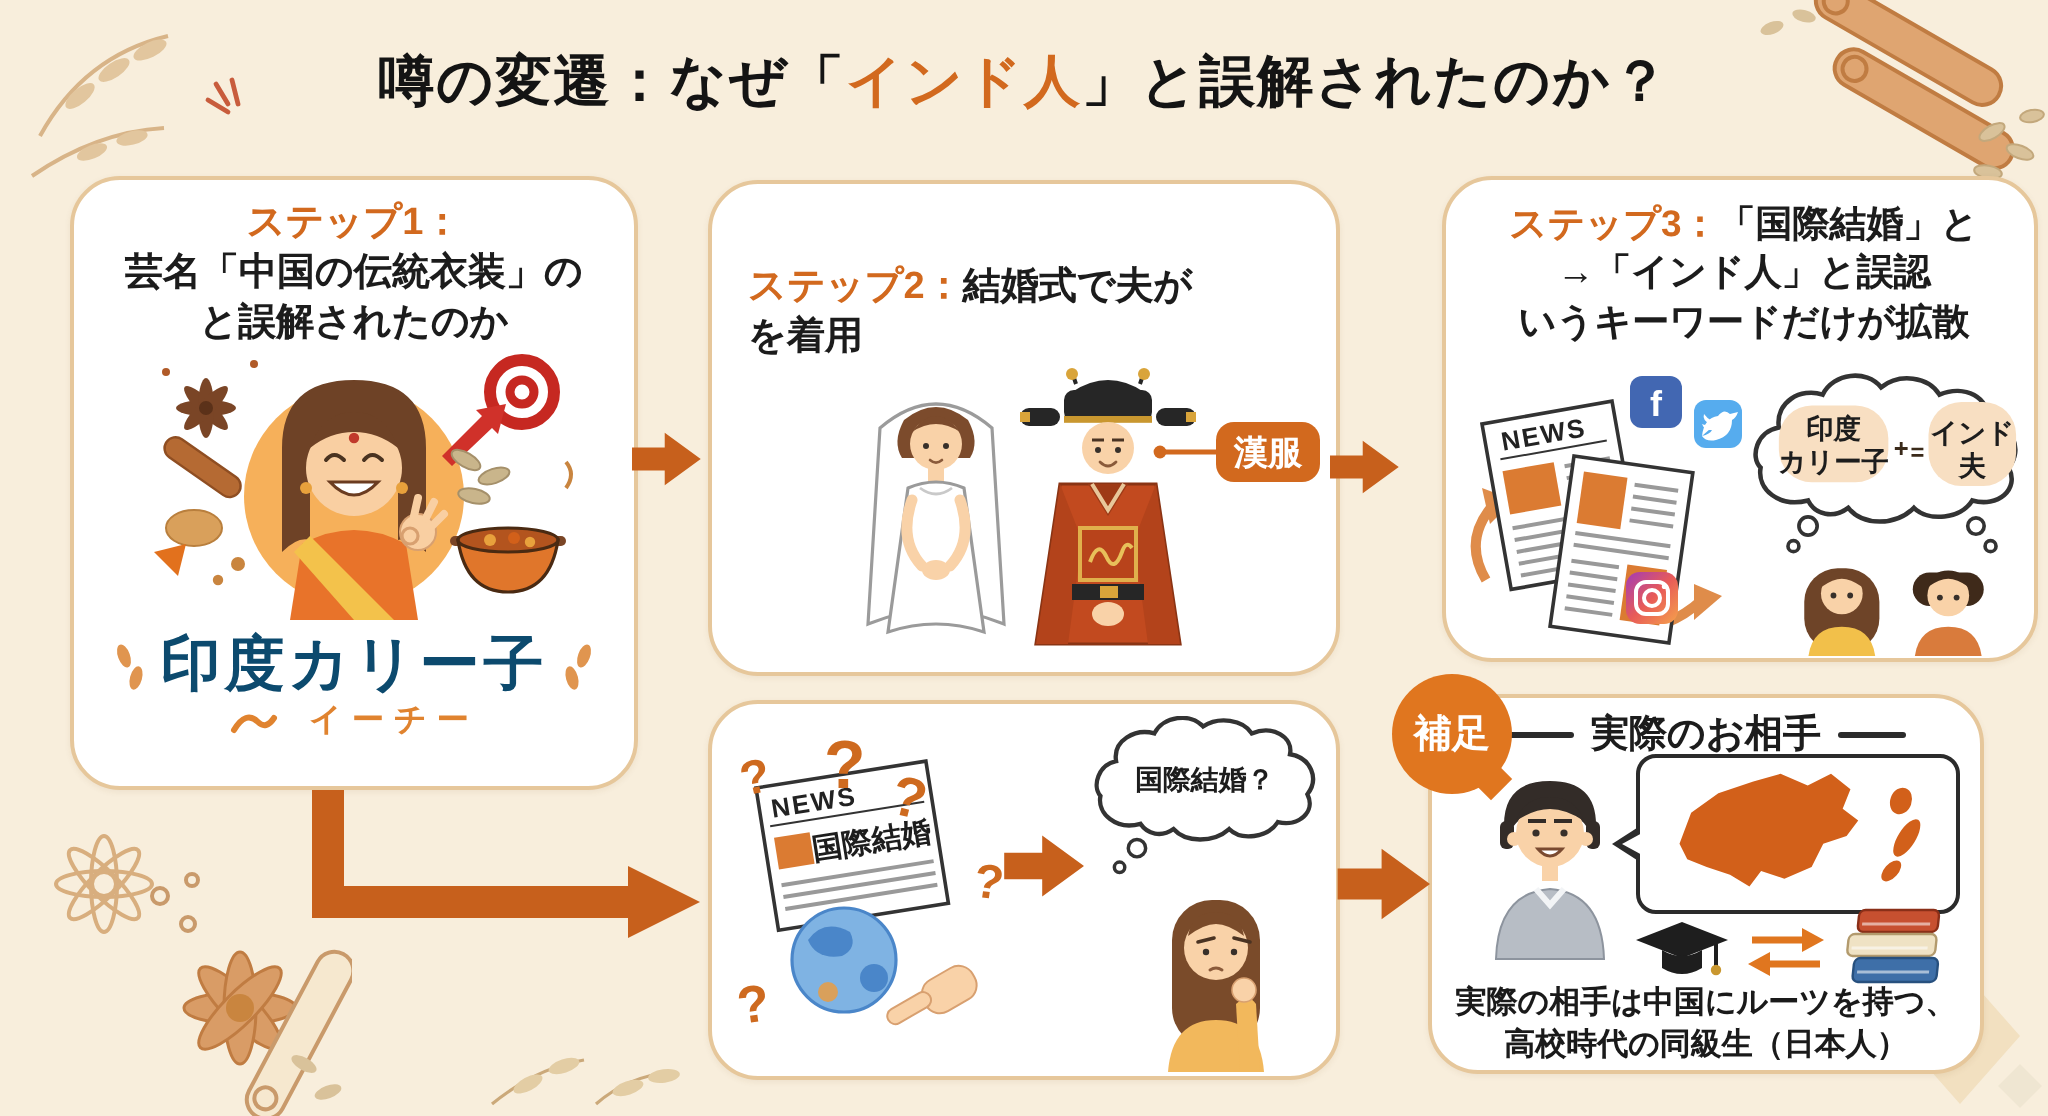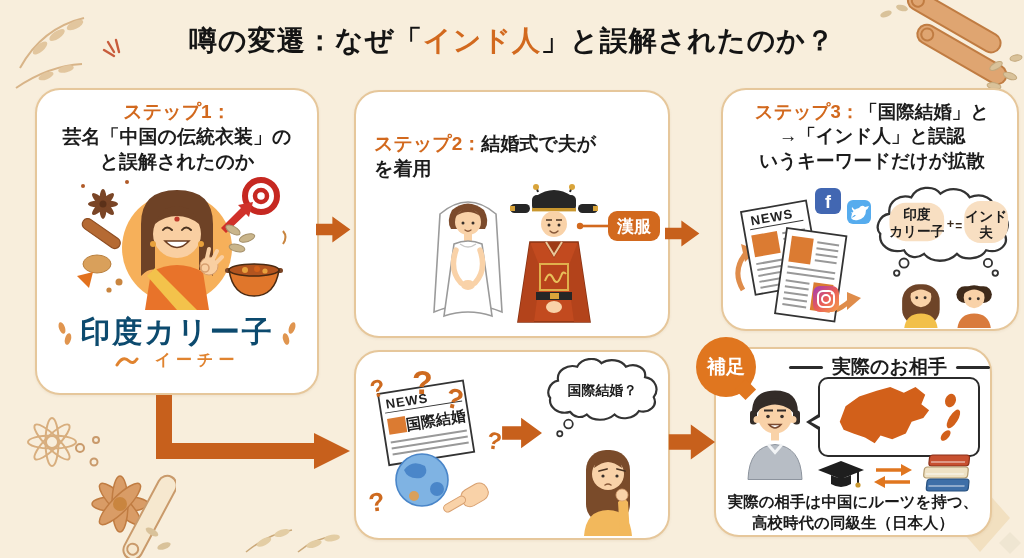--- a/index.html
+++ b/index.html
@@ -33,21 +33,21 @@
   .logo-sub-row { position:absolute; top:260px; left:0; width:100%; display:flex;
                   align-items:center; justify-content:center; gap:16px; }
   .logo-sub { font-size:16px; font-weight:800; color:#E0832F; letter-spacing:5px; }
 
   .badge { position:absolute; left:-20px; top:-12px; width:60px; height:60px; background:#E0761F;
            border-radius:50%; display:flex; align-items:center; justify-content:center;
            color:#fff; font-size:19px; font-weight:800; z-index:3; }
   .badge::after { content:""; position:absolute; right:3px; bottom:0px; width:15px; height:15px;
                   background:#E0761F; transform:rotate(45deg); z-index:-1; }
   .b5-head { position:absolute; top:5px; left:0; width:100%; display:flex; align-items:center;
-             justify-content:flex-end; gap:9px; font-size:19px; font-weight:800; color:#1c1c1c; }
+             justify-content:center; gap:9px; font-size:19px; font-weight:800; color:#1c1c1c; }
   .rule { width:34px; height:3px; background:#2b2b2b; border-radius:2px; }
   .bubble { position:absolute; left:102px; top:28px; width:162px; height:80px; background:#fff;
             border:2.5px solid #2b2b2b; border-radius:10px; }
   .bubble::before { content:""; position:absolute; left:-14px; top:34px; border-top:9px solid transparent;
                     border-bottom:9px solid transparent; border-right:14px solid #2b2b2b; }
   .bubble::after { content:""; position:absolute; left:-9px; top:37px; border-top:6px solid transparent;
                    border-bottom:6px solid transparent; border-right:11px solid #fff; }
   .b5-note { position:absolute; top:142px; left:0; width:100%; text-align:center;
              font-size:15.5px; font-weight:800; color:#1a1a1a; line-height:1.38; }
 </style>

